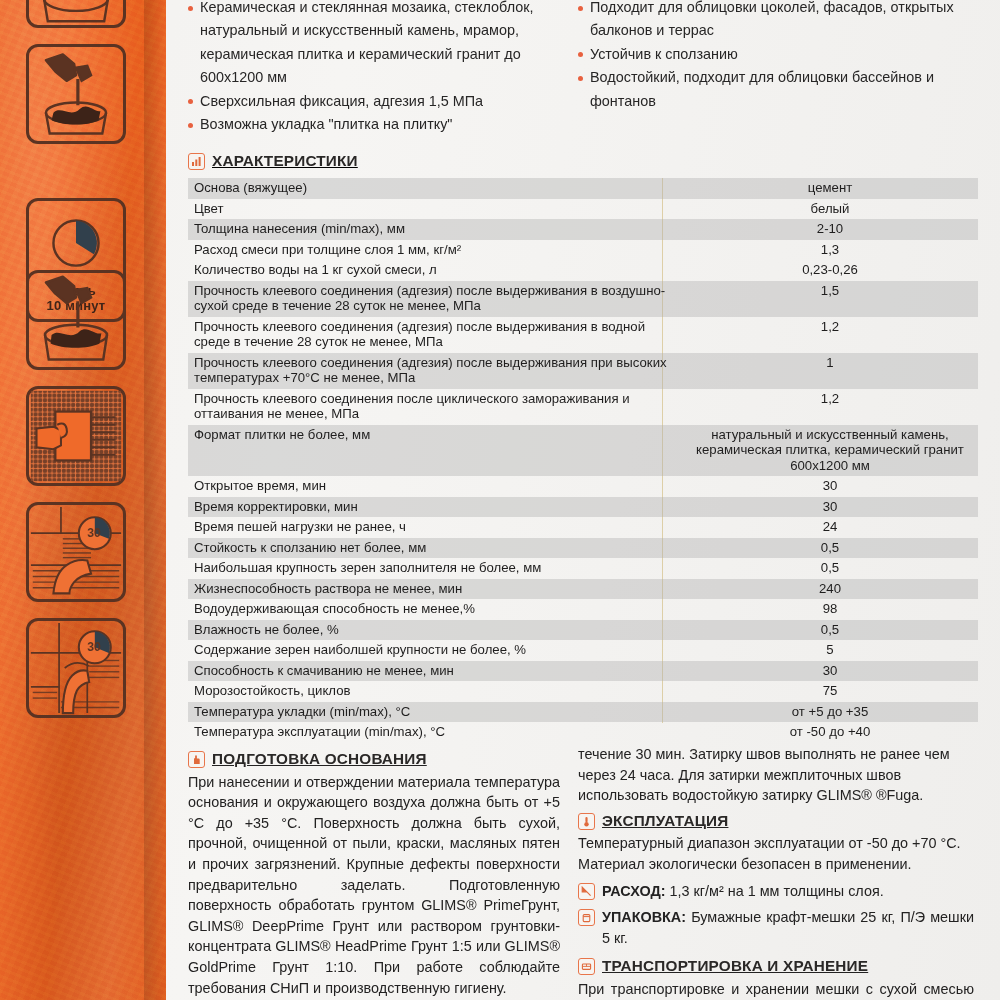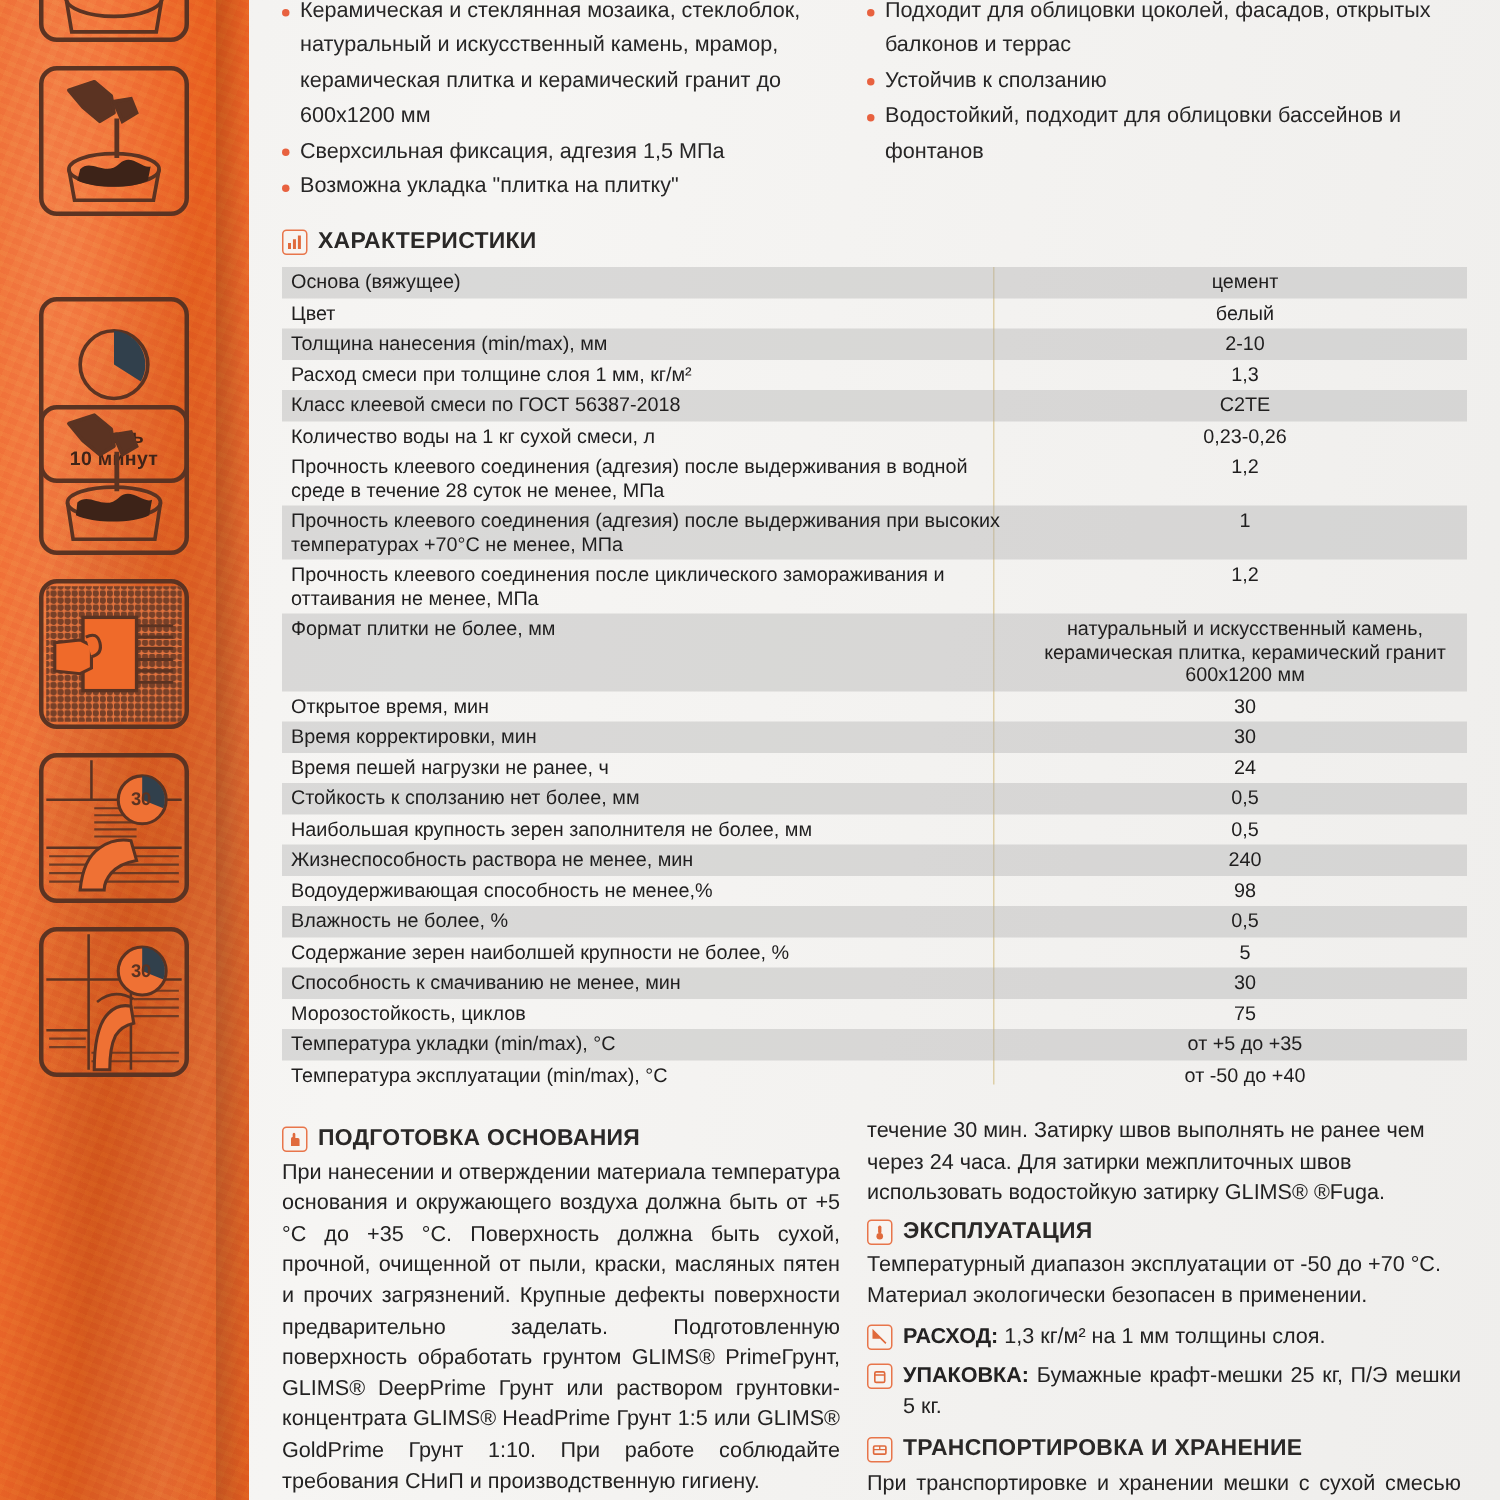--- a/index.html
+++ b/index.html
@@ -61,21 +61,21 @@
   .bullets { position:absolute; font-size: 14.4px; line-height: 23.4px; color:#272626; }
   .bullets li { list-style:none; text-indent:0; padding-left: 12px; position:relative; }
   .bullets li::before {
     content:""; position:absolute; left:0; top:9.5px;
     width:5px; height:5px; border-radius:50%; background:#e8613f;
   }
   #bullets-left  { left: 22px;  top: -4px;  width: 372px; }
   #bullets-right { left: 412px; top: -4px;  width: 392px; }
 
   
-  .sec-head { display:flex; align-items:center; gap:7px; }
+  .sec-head { display:flex; align-items:center; gap:7px;text-decoration:underline; }
   .sec-ico {
     width:17px; height:17px; flex:0 0 17px;
     border:1.6px solid #e8754a; border-radius:3px;
     display:flex; align-items:center; justify-content:center;
     background:#f7f4f1;
   }
   .sec-ico svg{ width:11px; height:11px; display:block; }
   .sec-title {
     font-size: 15.3px; font-weight: bold; color:#2a2827; letter-spacing:.2px;
   }
@@ -275,27 +275,27 @@
             <td class="v">белый</td>
           </tr>
           <tr class="odd">
             <td class="k">Толщина нанесения (min/max), мм</td>
             <td class="v">2-10</td>
           </tr>
           <tr class="even">
             <td class="k">Расход смеси при толщине слоя 1 мм, кг/м²</td>
             <td class="v">1,3</td>
           </tr>
-          <tr class="odd">
-            <td class="k">Класс клеевой смеси по ГОСТ 56387-2018</td>
-            <td class="v">C2TE</td>
-          </tr>
           <tr class="even">
             <td class="k">Количество воды на 1 кг сухой смеси, л</td>
             <td class="v">0,23-0,26</td>
+          </tr>
+          <tr class="odd">
+            <td class="k">Прочность клеевого соединения (адгезия) после выдерживания в воздушно-сухой среде в течение 28 суток не менее, МПа</td>
+            <td class="v">1,5</td>
           </tr>
           <tr class="even">
             <td class="k">Прочность клеевого соединения (адгезия) после выдерживания в водной среде в течение 28 суток не менее, МПа</td>
             <td class="v">1,2</td>
           </tr>
           <tr class="odd">
             <td class="k">Прочность клеевого соединения (адгезия) после выдерживания при высоких температурах +70°C не менее, МПа</td>
             <td class="v">1</td>
           </tr>
           <tr class="even">

